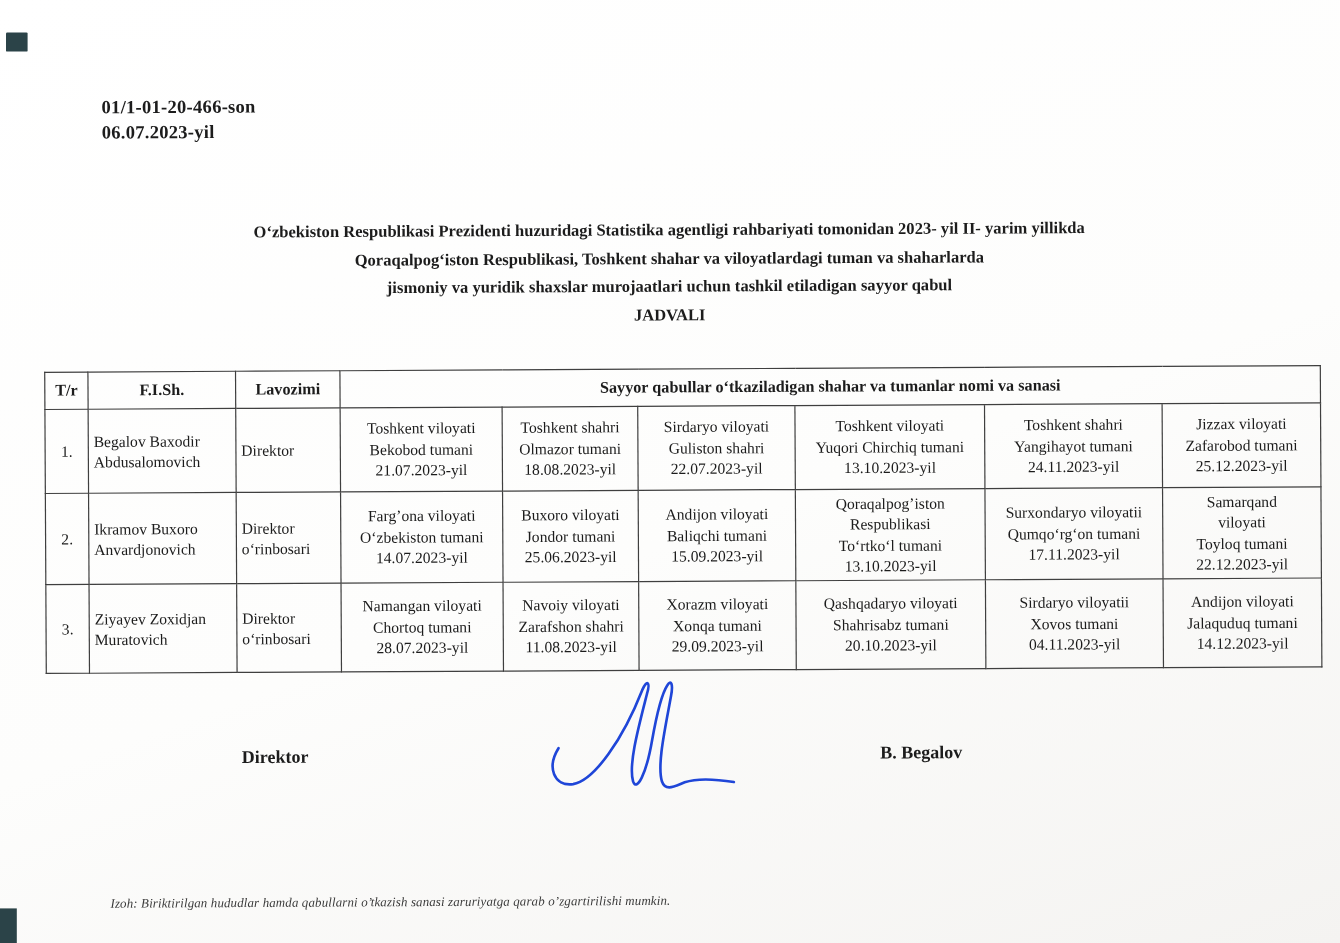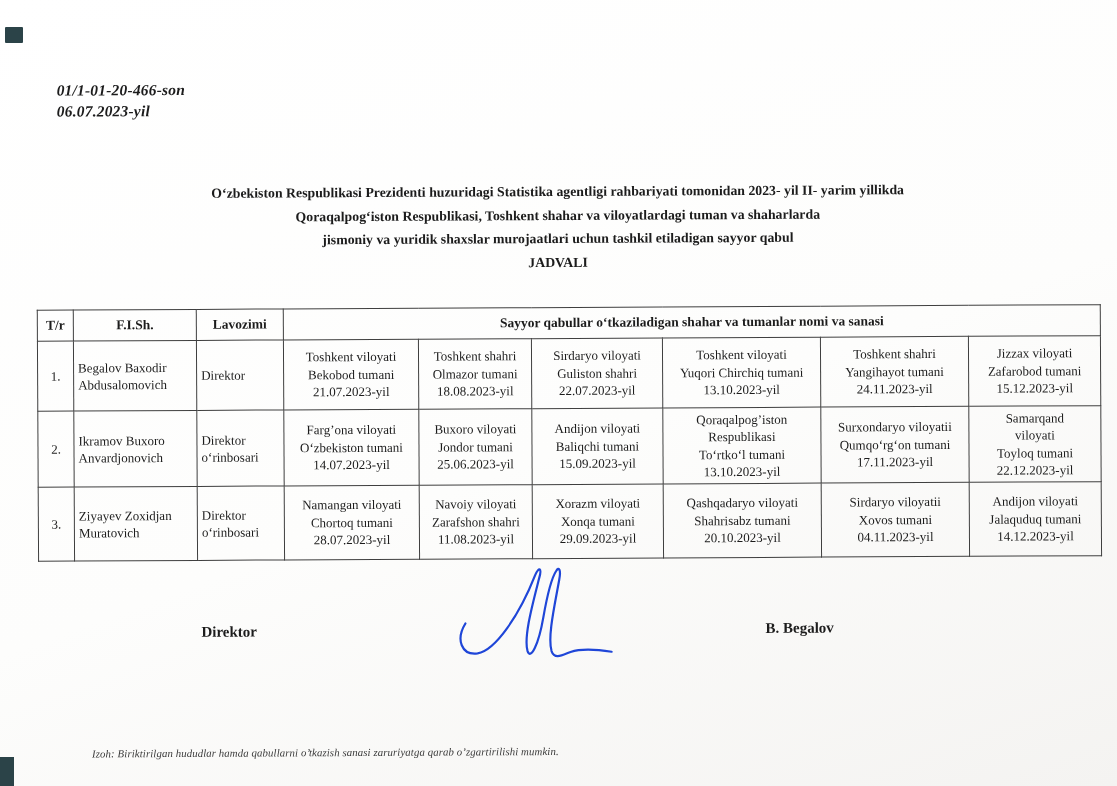--- a/index.html
+++ b/index.html
@@ -13,27 +13,26 @@
     color: #1c1c1c;
   }
   .content {
     position: absolute;
     inset: 0;
     transform: rotate(-0.3deg);
     transform-origin: 50% 45%;
   }
   .ref-block {
     position: absolute;
-    left: 58px;
+    left: 86px;
     top: 77px;
     font-weight: bold;
     font-size: 15.5px;
     line-height: 21px;
     letter-spacing: 0.2px;
-    font-style: italic;
   }
   .title-block {
     position: absolute;
     left: 55px;
     right: 55px;
     top: 180px;
     text-align: center;
     font-weight: bold;
     font-size: 13.8px;
     line-height: 23.5px;
@@ -75,21 +74,21 @@
   tr.row-3 { height: 74px; }
   .sig-label {
     position: absolute;
     left: 200px;
     top: 622px;
     font-weight: bold;
     font-size: 15px;
   }
   .sig-name {
     position: absolute;
-    left: 764px;
+    left: 732px;
     top: 621px;
     font-weight: bold;
     font-size: 15px;
   }
   .sig-svg {
     position: absolute;
     left: 448px;
     top: 565px;
     width: 180px;
     height: 105px;
@@ -178,21 +177,21 @@
 Guliston shahri
 22.07.2023-yil</td>
           <td class="cell-visit">Toshkent viloyati
 Yuqori Chirchiq tumani
 13.10.2023-yil</td>
           <td class="cell-visit">Toshkent shahri
 Yangihayot tumani
 24.11.2023-yil</td>
           <td class="cell-visit">Jizzax viloyati
 Zafarobod tumani
-15.12.2023-yil</td>
+25.12.2023-yil</td>
         </tr>
         <tr class="row-2">
           <td class="cell-num">2.</td>
           <td class="cell-name">Ikramov Buxoro
 Anvardjonovich</td>
           <td class="cell-pos">Direktor
 o‘rinbosari</td>
           <td class="cell-visit">Farg’ona viloyati
 O‘zbekiston tumani
 14.07.2023-yil</td>

